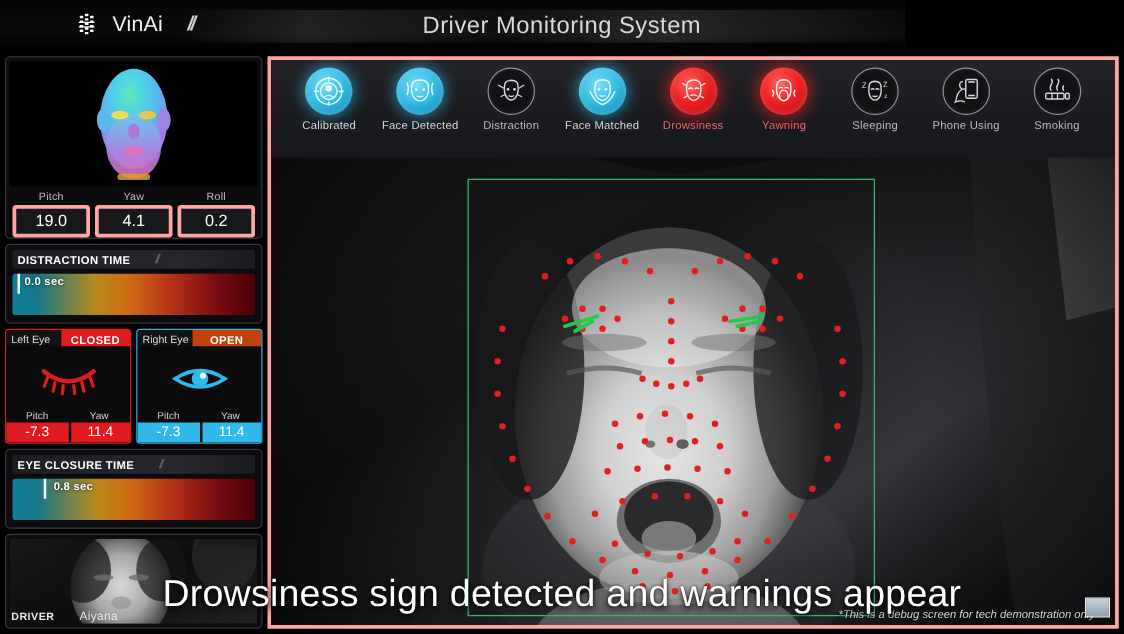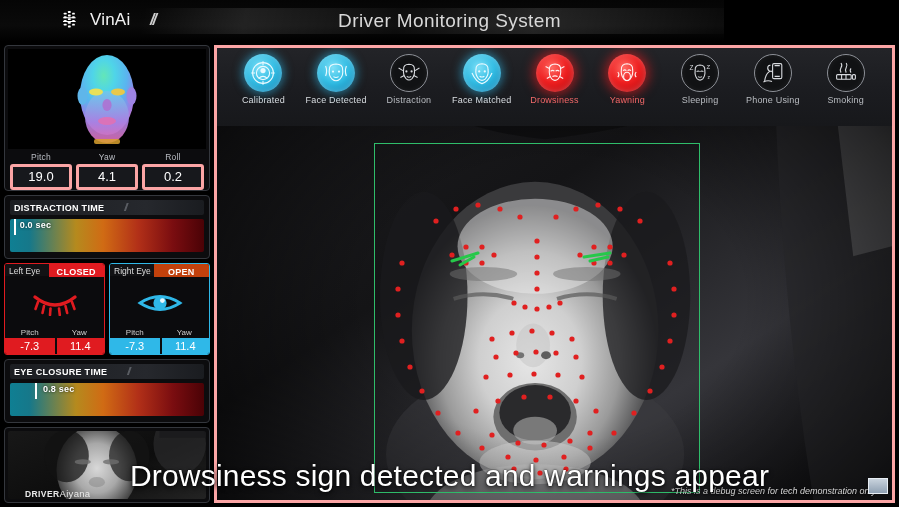--- a/index.html
+++ b/index.html
@@ -133,21 +133,21 @@
   .eye-stat + .eye-stat .eye-stat-value { margin-left: 2px; }
 
   
   #driver-panel { flex: 1; padding: 3px; position: relative; overflow: hidden; }
   #driver-stage {
     position: relative; width: 100%; height: 100%; background: #09090a;
     overflow: hidden; border-radius: 2px;
   }
   #driver-badge {
     position: absolute; left: 4px; bottom: 3px;
-    display: flex; align-items: baseline; z-index: 4; margin-left: 16px;
+    display: flex; align-items: baseline; gap: 20px; z-index: 4;
   }
   #driver-badge-label { color: #e9e9e9; font-size: 8.5px; font-weight: 700; letter-spacing: .4px; }
   #driver-badge-name { color: #e9e9e9; font-size: 9.5px; letter-spacing: .3px; }
 
   
   #main {
     position: absolute; left: 214px; top: 45px;
     width: 681px; height: 458px;
     background: #0a0a0c;
     border: 3px solid #fca5a5;

